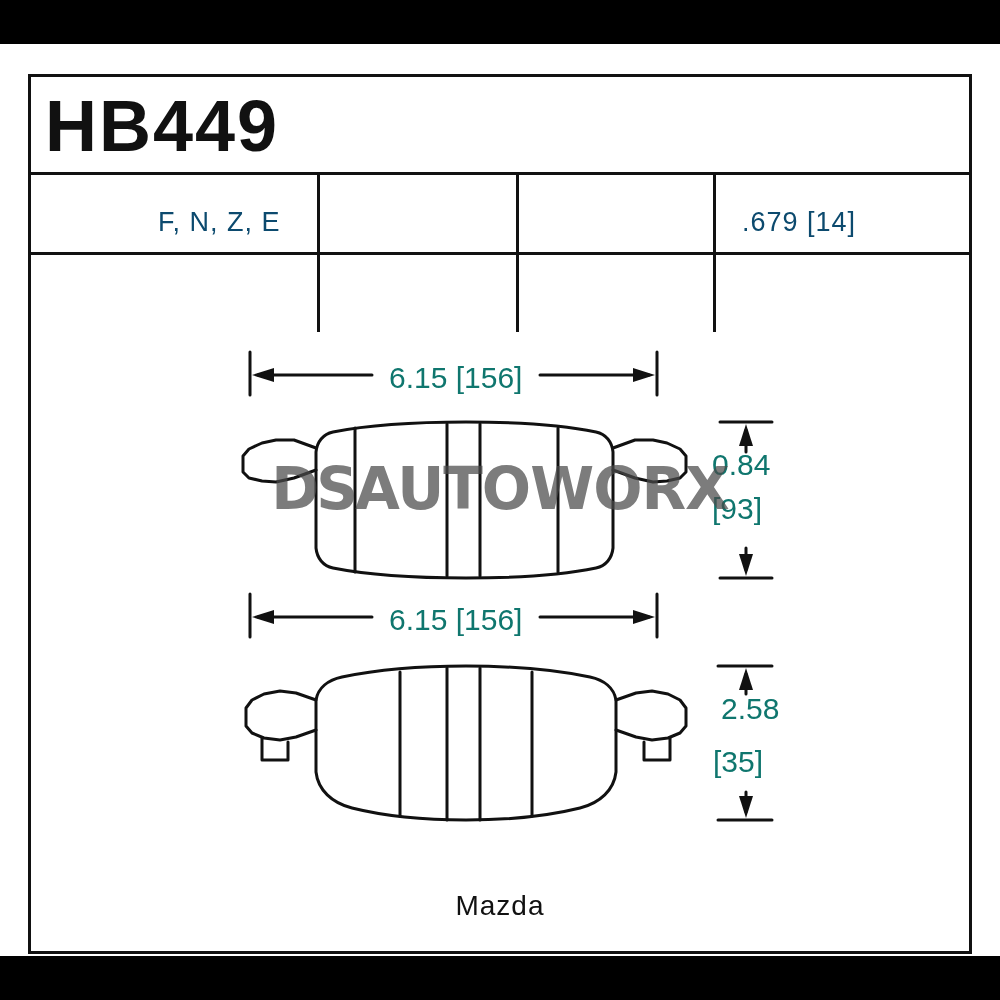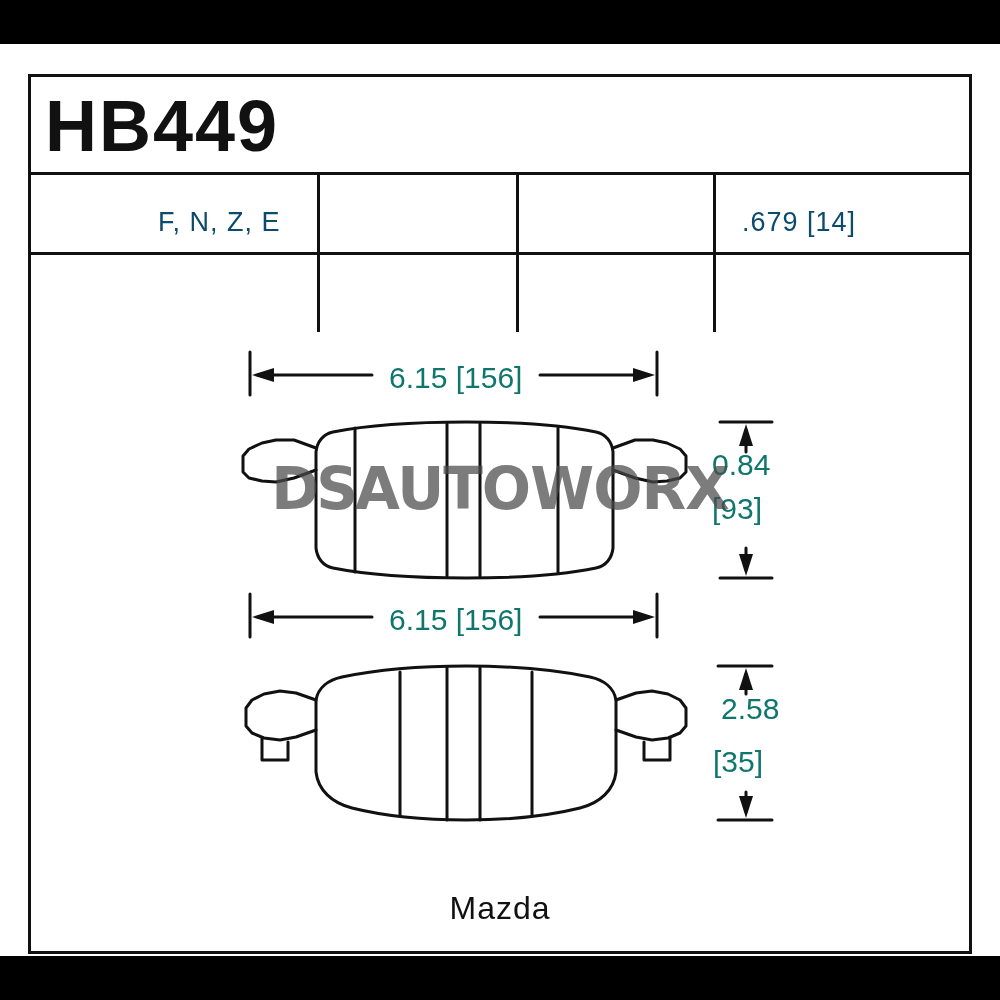--- a/index.html
+++ b/index.html
@@ -90,21 +90,21 @@
   .dim-h1b { left: 712px; top: 492px; }
   .dim-h2a { left: 709px; top: 692px; margin-left: 12px; }
   .dim-h2b { left: 713px; top: 745px; }
 
   .maker {
     position: absolute;
     left: 0;
     top: 890px;
     width: 1000px;
     text-align: center;
-    font-size: 32px;
+    font-size: 28px;
     font-weight: 400;
     color: #111111;
     letter-spacing: 1px;
   }
 
   svg.overlay {
     position: absolute;
     left: 0;
     top: 0;
     width: 1000px;

